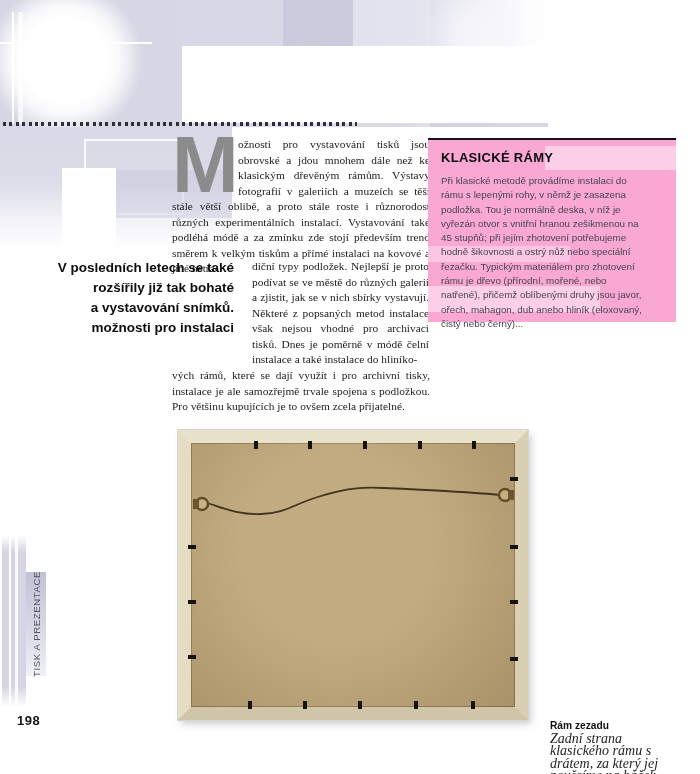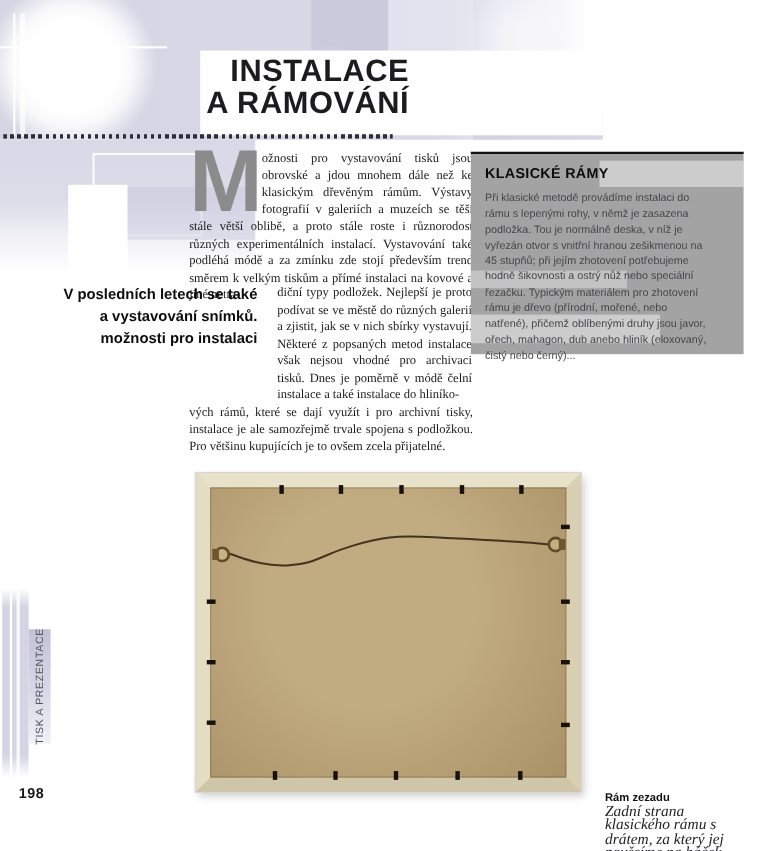--- a/index.html
+++ b/index.html
@@ -41,21 +41,21 @@
   .para-a{position:absolute; left:172px; top:137px; width:258px;}
   .dropcap{float:left; width:66px; height:54px; margin-top:2px;
     font-family:"Liberation Sans", sans-serif; font-weight:bold; font-size:80px; line-height:52px;
     color:#8b8b8b; overflow:visible;}
   .para-b{position:absolute; left:252px; top:259px; width:177px;}
   .para-c{position:absolute; left:172px; top:368px; width:258px;}
   .pull-quote{position:absolute; left:24px; top:258px; width:210px; text-align:right;
     font-weight:bold; font-size:13.5px; line-height:20px; color:#0d0d0d;}
   
   .info-box{position:absolute; left:428px; top:138px; width:248px; height:182px;
-    background:#a3a3a3; border-top:2px solid #131316;}
+    background:#f9a8d4; border-top:2px solid #131316;}
   .box-stripe1{position:absolute; right:0; top:6px; width:131px; height:24px; background:rgba(255,255,255,.45);}
   .box-stripe2{position:absolute; left:0; top:106px; width:142px; height:16px; background:rgba(255,255,255,.35);}
   .box-stripe3{position:absolute; left:0; top:146px; width:172px; height:26px; background:rgba(255,255,255,.45);}
   .box-heading{position:absolute; left:13px; top:10px; font-size:13px; font-weight:bold;
     letter-spacing:.3px; color:#0b0b0d;}
   .box-body{position:absolute; left:13px; top:34px; width:202px; font-size:9.8px; line-height:14.3px; color:#46464c;}
   
   .frame-photo{position:absolute; left:178px; top:430px; width:324px; height:264px;
     background:#b49c6f;
     border:13px solid;
@@ -98,34 +98,31 @@
   <div class="vline1"></div>
   <div class="vline2"></div>
   <div class="hline1"></div>
   <div class="title-block-bg"></div>
 
   <div class="subband"></div>
   <div class="subband-outline"></div>
   <div class="subband-whitesq"></div>
   <div class="subband-dark"></div>
 
-  <div class="chapter-title">
-    <div class="t1">INSTALACE</div>
-    <div class="t2">A RÁMOVÁNÍ</div>
-  </div>
   <div class="dotted-rule"></div>
 
   <div class="para para-a">
     <span class="dropcap">M</span><span>ožnosti pro vystavování tisků jsou obrovské a jdou mnohem dále než ke klasickým dřevěným rámům. Výstavy fotografií v galeriích a muzeích se těší stále větší oblibě, a proto stále roste i různorodost různých experimentálních instalací. Vystavování také podléhá módě a za zmínku zde stojí především trend směrem k velkým tiskům a přímé instalaci na kovové a jiné netra-</span>
   </div>
   <div class="para para-b">diční typy podložek. Nejlepší je proto podívat se ve městě do různých galerií a zjistit, jak se v nich sbírky vystavují. Některé z popsaných metod instalace však nejsou vhodné pro archivaci tisků. Dnes je poměrně v módě čelní instalace a také instalace do hliníko-</div>
   <div class="para para-c">vých rámů, které se dají využít i pro archivní tisky, instalace je ale samozřejmě trvale spojena s podložkou. Pro většinu kupujících je to ovšem zcela přijatelné.</div>
 
   <div class="pull-quote">
     <div>V posledních letech se také</div>
+    <div>rozšířily již tak bohaté</div>
     <div>a vystavování snímků.</div>
     <div>možnosti pro instalaci</div>
   </div>
 
   <div class="info-box">
     <div class="box-stripe1"></div>
     <div class="box-stripe2"></div>
     <div class="box-stripe3"></div>
     <div class="box-heading">KLASICKÉ RÁMY</div>
     <div class="box-body">Při klasické metodě provádíme instalaci do rámu s lepenými rohy, v němž je zasazena podložka. Tou je normálně deska, v níž je vyřezán otvor s vnitřní hranou zešikmenou na 45 stupňů; při jejím zhotovení potřebujeme hodně šikovnosti a ostrý nůž nebo speciální řezačku. Typickým materiálem pro zhotovení rámu je dřevo (přírodní, mořené, nebo natřené), přičemž oblíbenými druhy jsou javor, ořech, mahagon, dub anebo hliník (eloxovaný, čistý nebo černý)...</div>

